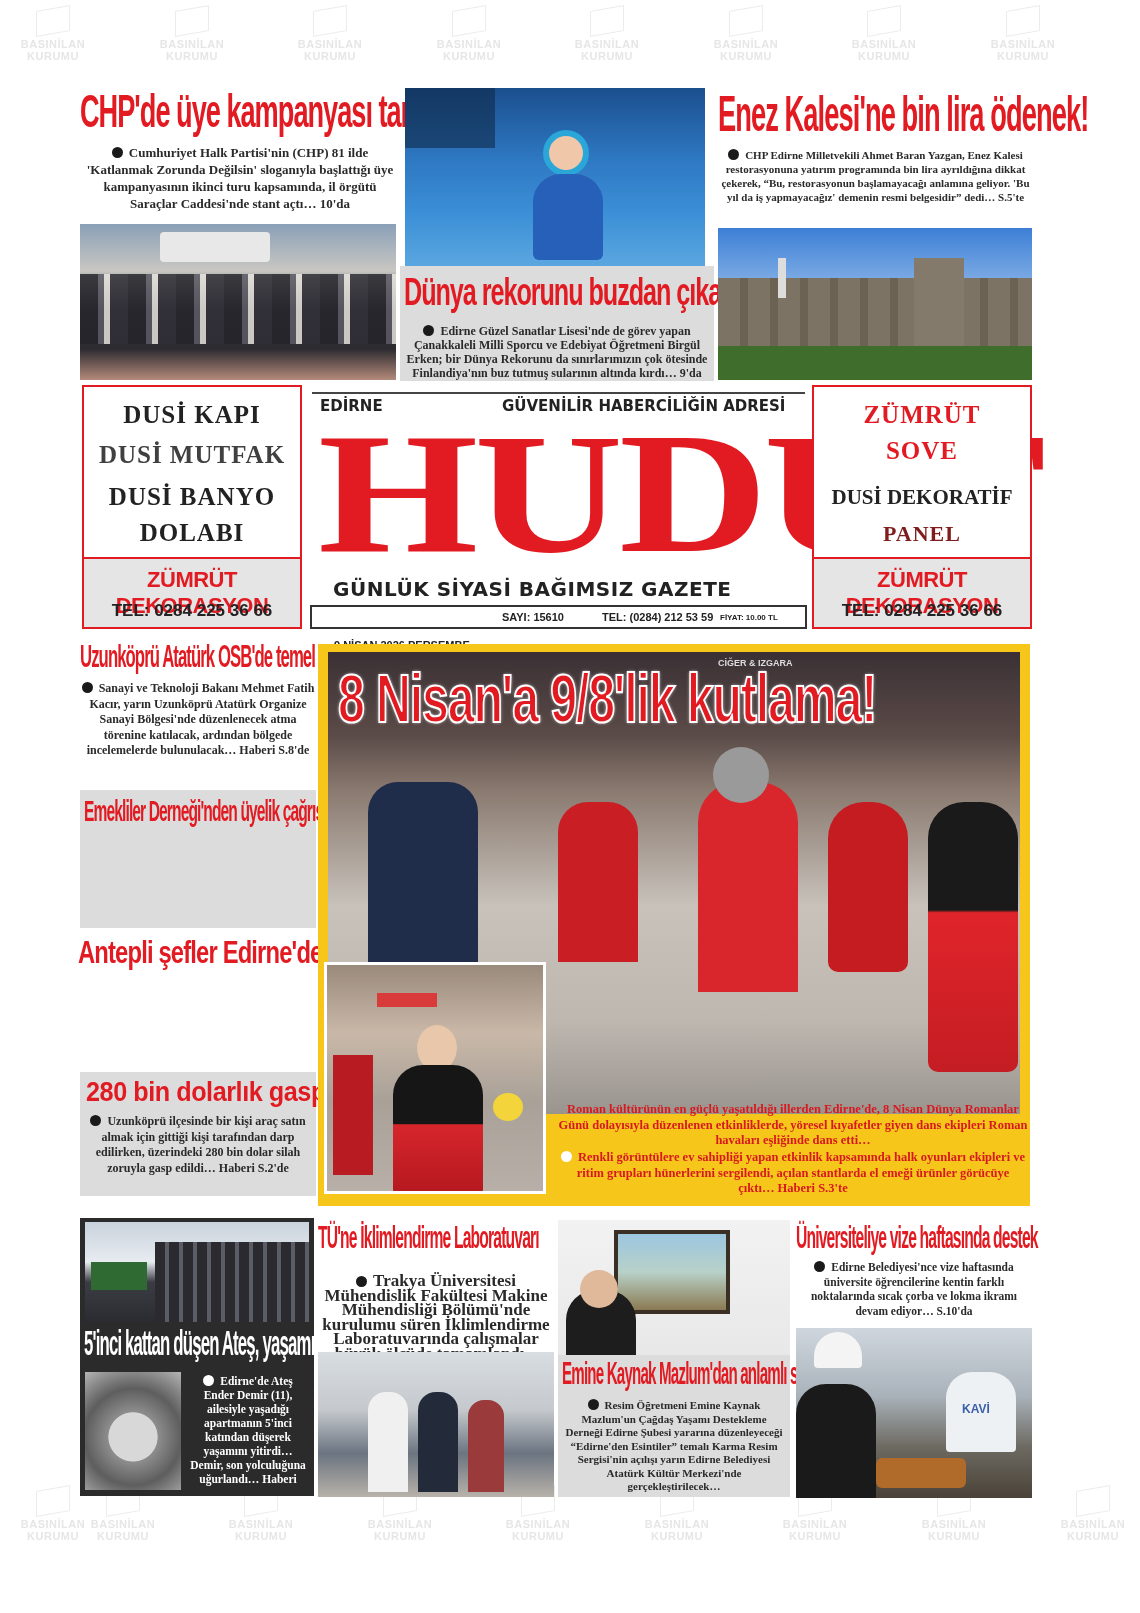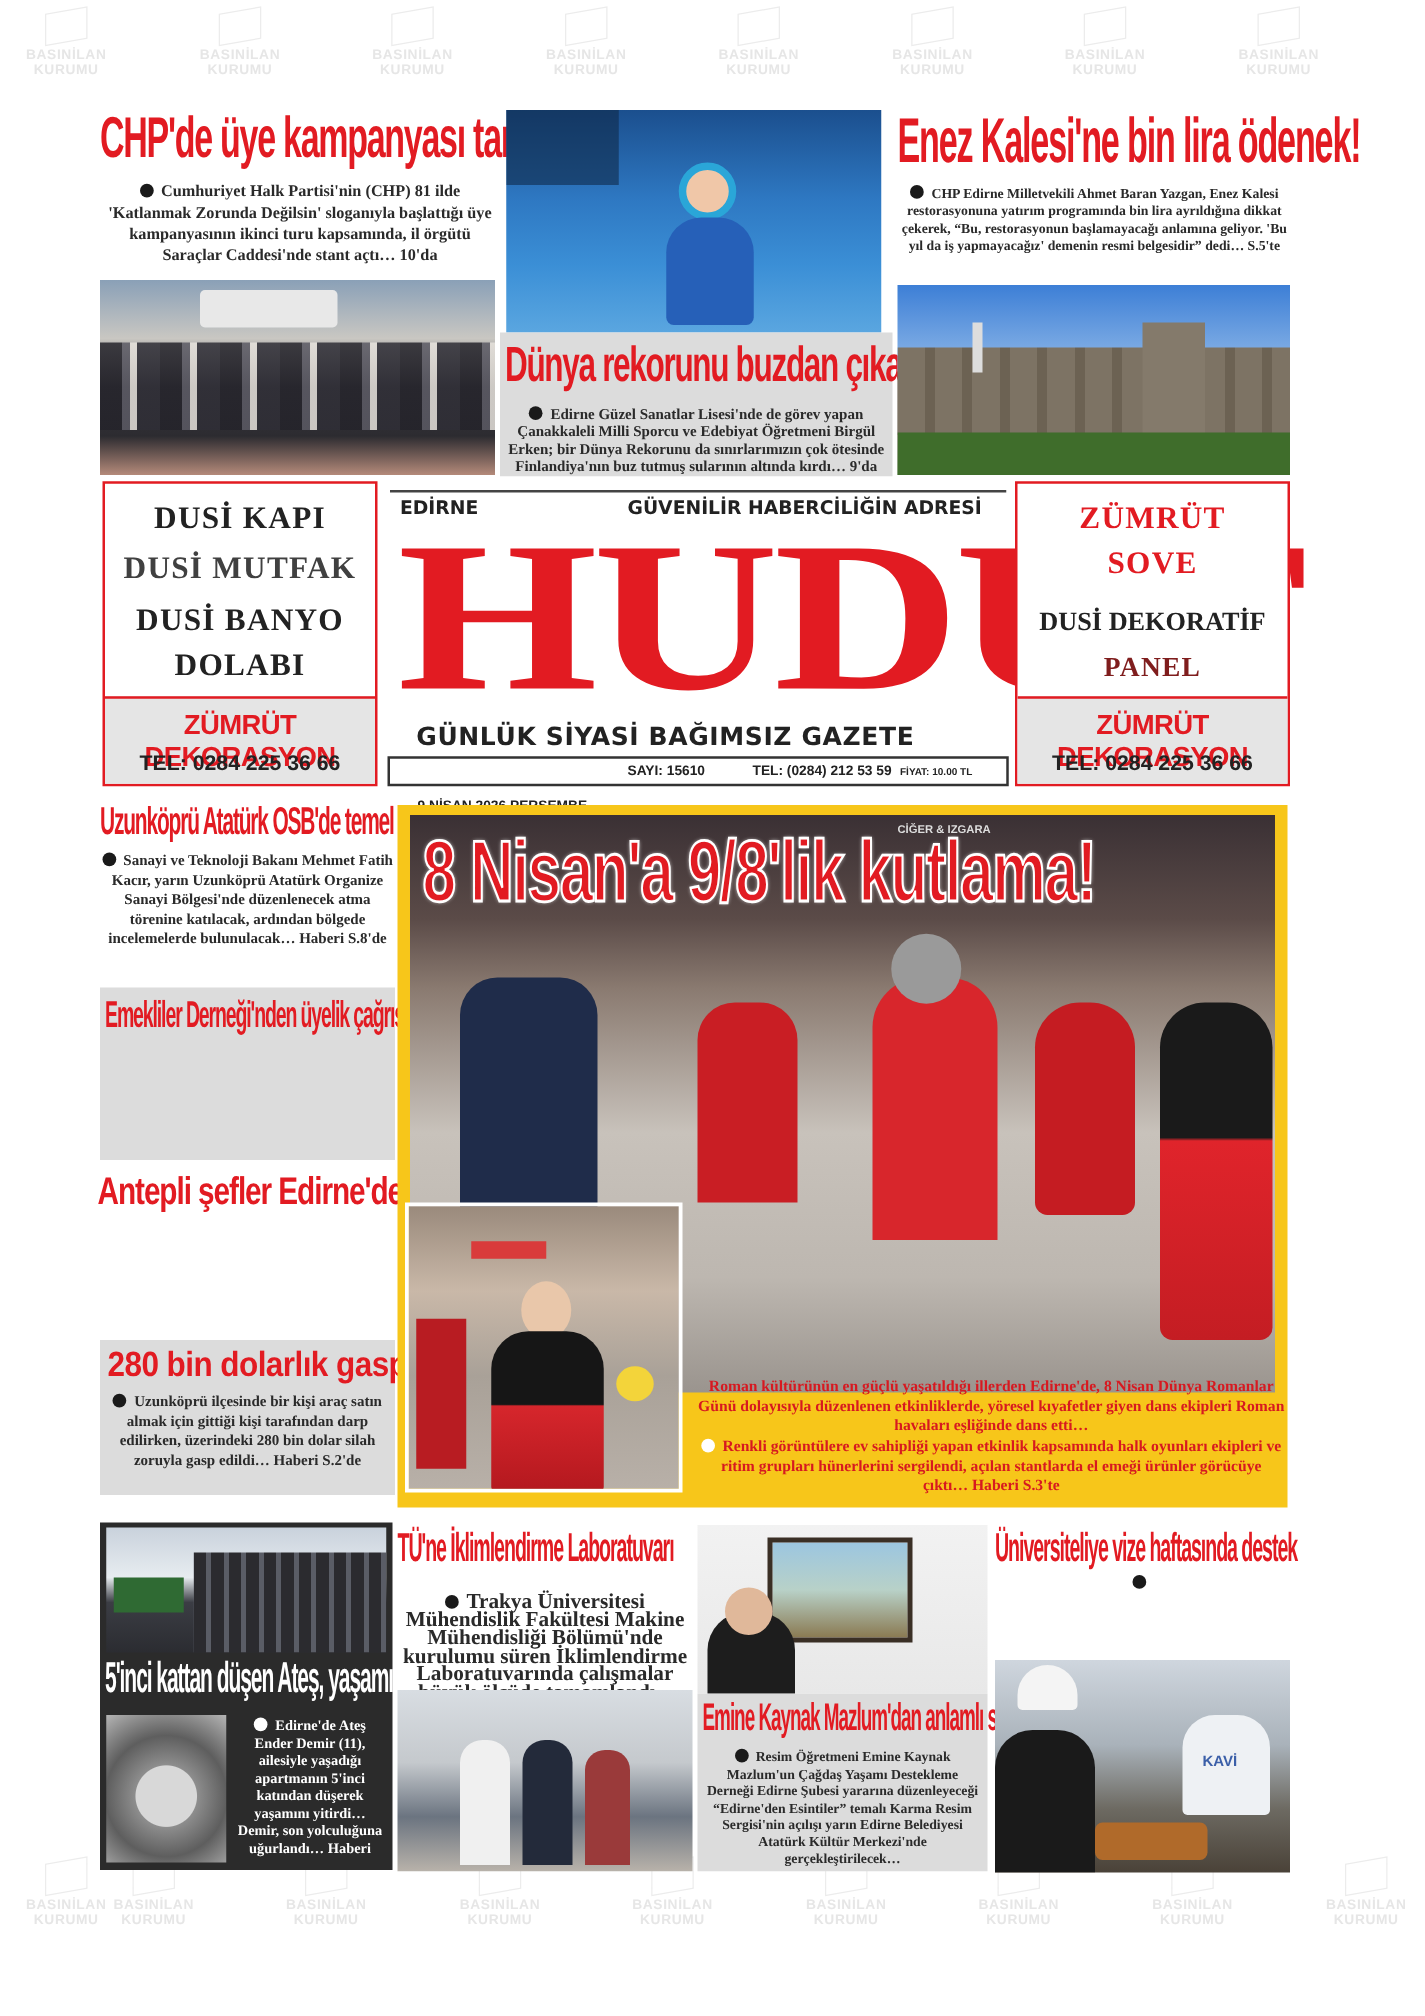--- a/index.html
+++ b/index.html
@@ -255,21 +255,21 @@
   <div class="abs" style="left:8px;top:70px;width:70px;height:65px;border-radius:30px 30px 0 0;background:#1d1d1d;"></div>
   <div class="abs" style="left:22px;top:50px;width:38px;height:38px;border-radius:50%;background:#e0b89a;"></div>
 </div>
 <div class="abs gray-box" style="left:558px;top:1355px;width:232px;height:142px;">
   <div class="headline" style="position:absolute;left:4px;top:4px;font-size:28px;transform:scaleX(0.54) scaleY(1.1);width:430px;">Emine Kaynak Mazlum'dan anlamlı sergi</div>
   <div class="body-text" style="position:absolute;left:4px;right:4px;top:44px;font-size:11px;line-height:13.5px;"><span class="bullet"></span><span>Resim Öğretmeni Emine Kaynak Mazlum'un Çağdaş Yaşamı Destekleme Derneği Edirne Şubesi yararına düzenleyeceği “Edirne'den Esintiler” temalı Karma Resim Sergisi'nin açılışı yarın Edirne Belediyesi Atatürk Kültür Merkezi'nde gerçekleştirilecek…</span></div>
 </div>
 
 <div class="abs" style="left:796px;top:1222px;width:236px;height:275px;">
   <div class="headline" style="font-size:28px;transform:scaleX(0.56) scaleY(1.15);width:420px;">Üniversiteliye vize haftasında destek</div>
-  <div class="body-text" style="margin-top:10px;font-size:11.5px;line-height:14.5px;"><span class="bullet"></span></div>
+  <div class="body-text" style="margin-top:10px;font-size:11.5px;line-height:14.5px;"><span class="bullet"></span><span>Edirne Belediyesi'nce vize haftasında üniversite öğrencilerine kentin farklı noktalarında sıcak çorba ve lokma ikramı devam ediyor… S.10'da</span></div>
   <div class="photo" style="left:0;top:106px;width:236px;height:170px;background:linear-gradient(180deg,#cfd6de 0%,#a9b2ba 40%,#6d6a62 70%,#4a4238 100%);">
     <div class="abs" style="left:18px;top:4px;width:48px;height:36px;border-radius:24px 24px 4px 4px;background:#f4f4f4;"></div>
     <div class="abs" style="left:0;top:56px;width:80px;height:114px;background:#1a1a1a;border-radius:30px 30px 0 0;"></div>
     <div class="abs" style="left:150px;top:44px;width:70px;height:80px;background:#eef1f4;border-radius:26px 26px 4px 4px;"></div>
     <div class="abs" style="left:166px;top:74px;font-family:'Liberation Sans',sans-serif;font-weight:bold;font-size:12px;color:#3b5fa8;">KAVİ</div>
     <div class="abs" style="left:80px;top:130px;width:90px;height:30px;background:#b06a2a;border-radius:6px;"></div>
   </div>
 </div>
 
 </body></html>

